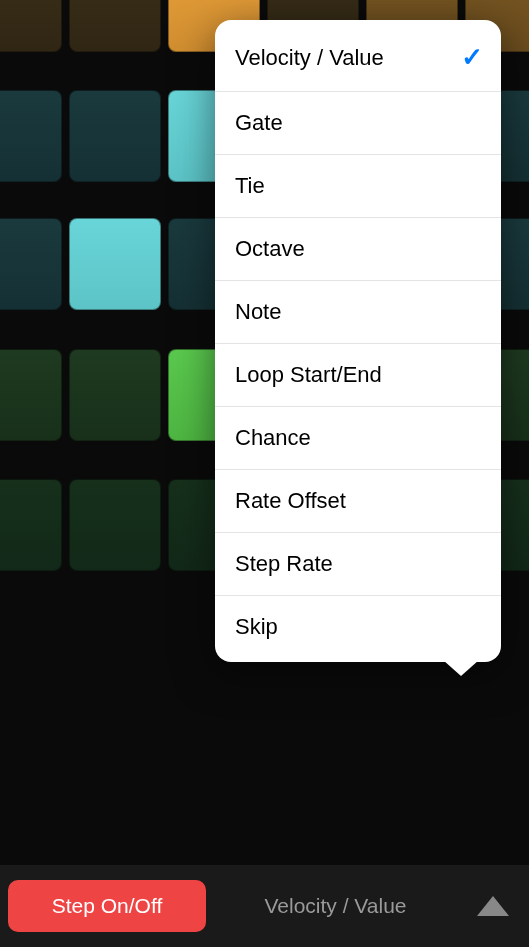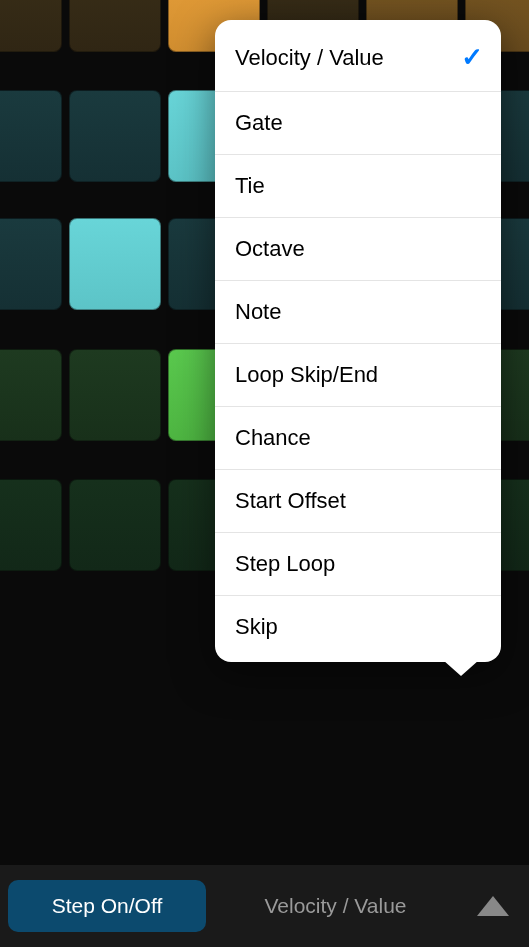--- a/index.html
+++ b/index.html
@@ -43,21 +43,21 @@
       left: 0;
       right: 0;
       height: 82px;
       background: #1a1a1a;
       display: flex;
       align-items: center;
       padding: 0 8px;
       gap: 6px;
     }
     .btn-primary {
-      background: #0c4a6e;
+      background: #ef4444;
       color: #fff;
       font-size: 21px;
       font-weight: 400;
       padding: 14px 22px;
       border-radius: 10px;
       border: none;
       cursor: pointer;
       flex: 0 0 auto;
       width: 198px;
       text-align: center;
@@ -176,30 +176,30 @@
       <div class="menu-item">
         <span>Tie</span>
       </div>
       <div class="menu-item">
         <span>Octave</span>
       </div>
       <div class="menu-item">
         <span>Note</span>
       </div>
       <div class="menu-item">
-        <span>Loop Skip/End</span>
+        <span>Loop Start/End</span>
       </div>
       <div class="menu-item">
         <span>Chance</span>
       </div>
       <div class="menu-item">
-        <span>Start Offset</span>
-      </div>
-      <div class="menu-item">
-        <span>Step Loop</span>
+        <span>Rate Offset</span>
+      </div>
+      <div class="menu-item">
+        <span>Step Rate</span>
       </div>
       <div class="menu-item">
         <span>Skip</span>
       </div>
     </div>
   <div class="popover-tail"></div>
 </div>
 
 <div class="bottom-bar">
   <button class="btn-primary">Step On/Off</button>

